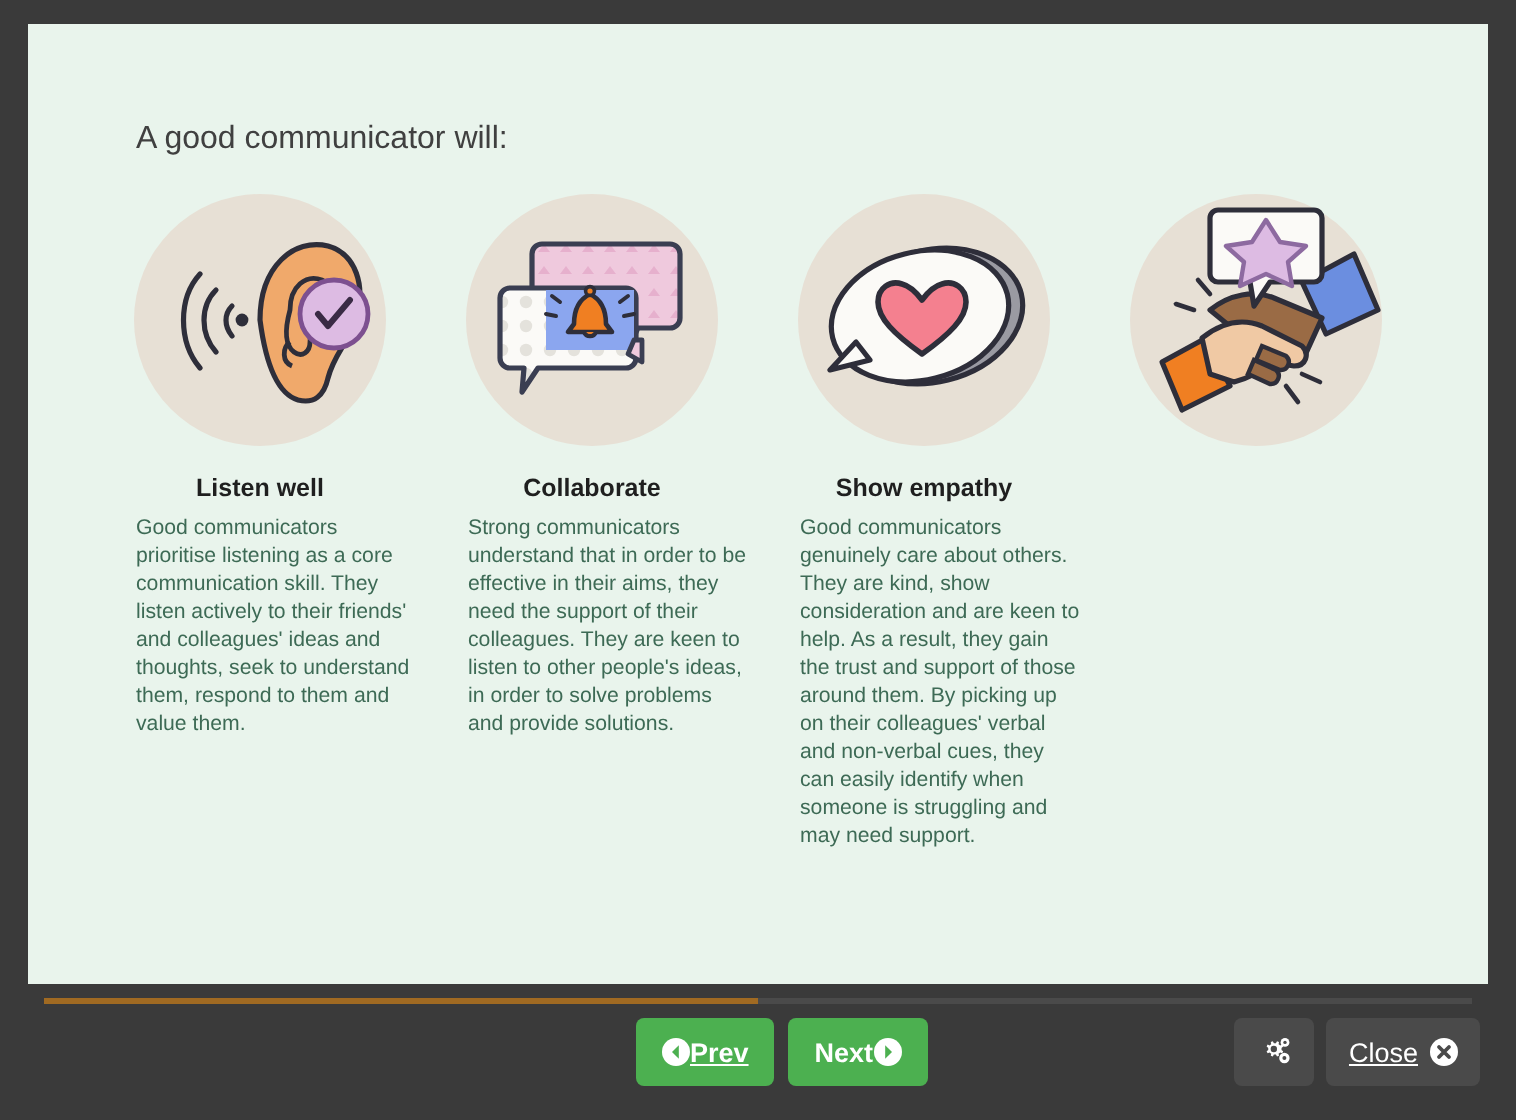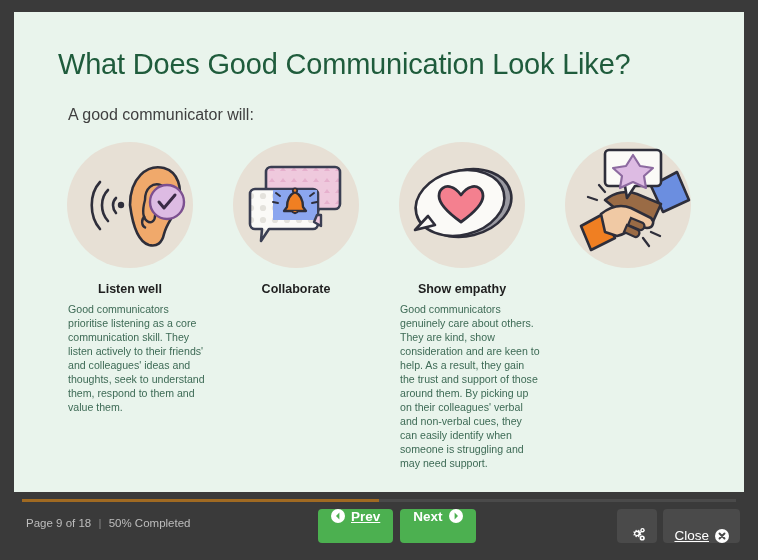--- a/index.html
+++ b/index.html
@@ -104,54 +104,53 @@
   }
   .btn-green {
     background: #4cb050;
     border: none;
     border-radius: 4px;
     color: #ffffff;
     font-size: 13.5px;
     font-weight: bold;
     height: 34px;
     padding: 0 13px;
-    display: flex; gap: 6px;
+    display: flex; align-items: center; 
     cursor: pointer;
     font-family: "Liberation Sans", sans-serif;
   }
   .btn-green .lbl { text-decoration: underline; }
   .btn-green.next .lbl { text-decoration: none; }
   .right-btns {
     position: absolute;
     right: 18px; top: 6px;
     display: flex; gap: 6px;
   }
   .btn-dark {
     background: #4a4a4a;
     border: none;
     border-radius: 4px;
     color: #ffffff;
     font-size: 13.5px;
     height: 34px;
     padding: 0 11px;
-    display: flex; align-items: flex-end; gap: 6px;
+    display: flex; align-items: center; gap: 6px;
     cursor: pointer;
     font-family: "Liberation Sans", sans-serif;
   }
   .btn-dark .lbl { text-decoration: underline; }
   svg { display: block; }
 </style>
 </head>
 <body>
 
 <div class="player">
 
   <div class="slide-area">
 
-    <h1 class="slide-title">What Does Good Communication Look Like?</h1>
     <div class="slide-sub">A good communicator will:</div>
 
     <div class="cards">
 
       <div class="card">
         <div class="circle">
           <svg width="126" height="126" viewBox="0 0 126 126">
             <g stroke="#2e2e3a" stroke-width="2.6" fill="none" stroke-linecap="round">
               <path d="M33 40 C22 52 22 74 33 87"></path>
               <path d="M41 48 C33 56 33 70 41 79"></path>
@@ -201,20 +200,21 @@
             <g stroke="#2e2e3a" stroke-width="2" stroke-linecap="round">
               <path d="M47 54 l-4 -3"></path>
                 <path d="M45 61 l-5 -1"></path>
               <path d="M77 54 l4 -3"></path>
                 <path d="M79 61 l5 -1"></path>
             </g>
             <path d="M84 73 H88 V84 L81 80 Z" fill="url(#dotsPink)" stroke="#3a3e52" stroke-width="2.4" stroke-linejoin="round"></path>
           </svg>
         </div>
         <div class="card-title">Collaborate</div>
+        <div class="card-text">Strong communicators understand that in order to be effective in their aims, they need the support of their colleagues. They are keen to listen to other people's ideas, in order to solve problems and provide solutions.</div>
       </div>
 
       <div class="card">
         <div class="circle">
           <svg width="126" height="126" viewBox="0 0 126 126">
 
             <ellipse cx="67" cy="61" rx="46" ry="33" transform="rotate(-14 67 61)" fill="#9a9aa2" stroke="#2e2e3a" stroke-width="2.6"></ellipse>
 
             <ellipse cx="61" cy="61" rx="45" ry="32" transform="rotate(-14 61 61)" fill="#fbfaf7" stroke="#2e2e3a" stroke-width="2.6"></ellipse>
 
@@ -263,25 +263,20 @@
 
     </div>
   </div>
 
   <div class="progress-track">
     <div class="progress-fill" id="progress-fill" style="width: 50%;"></div>
   </div>
 
   <div class="footer">
 
-    <div class="page-info">
-      <span>Page 9 of 18</span>
-      <span class="sep">|</span>
-      <span>50% Completed</span>
-    </div>
 
     <div class="nav-btns">
       <button class="btn-green prev">
         <span>
           <svg width="14" height="14" viewBox="0 0 14 14">
             <circle cx="7" cy="7" r="7" fill="#ffffff"></circle>
             <path d="M8.4 3.6 L5 7 l3.4 3.4 z" fill="#4cb050"></path>
           </svg>
         </span>
         <span class="lbl">Prev</span>

